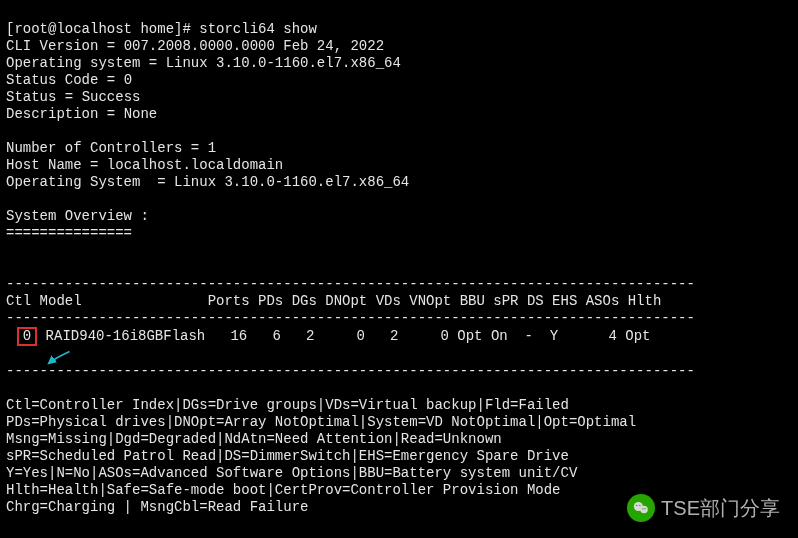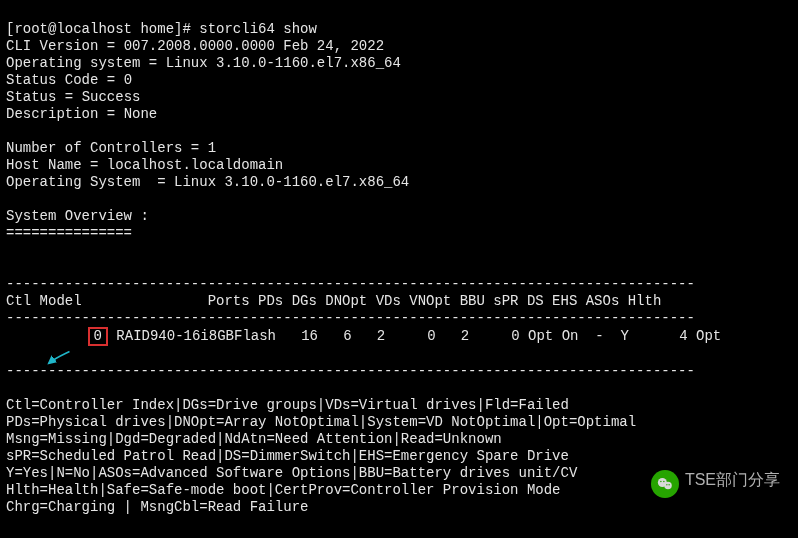--- a/index.html
+++ b/index.html
@@ -32,39 +32,40 @@
     position: absolute;
     left: 44px;
     top: 349px;
     width: 30px;
     height: 20px;
     pointer-events: none;
   }
   .watermark {
     position: absolute;
     right: 18px;
-    bottom: 40px;
+    bottom: 16px;
     display: flex;
+    align-items: center;
     gap: 6px;
     color: #cfcfcf;
     font-family: "Microsoft YaHei","PingFang SC",sans-serif;
-    font-size: 16px;
+    font-size: 20px;
     opacity: 0.85;
   }
   .wm-icon {
     width: 28px;
     height: 28px;
     border-radius: 50%;
     background: #2dc100;
     display: flex;
     align-items: center;
     justify-content: center;
   }
   .wm-icon svg { width: 18px; height: 18px; }
-  .row { display: block; text-align: center; }
+  .row { display: block; }
 </style>
 </head>
 <body>
 
 <div class="terminal">
 <span class="line"><span class="prompt">[root@localhost home]# </span><span>storcli64 show</span></span>
 <span class="line"><span>CLI Version = </span><span>007.2008.0000.0000 Feb 24, 2022</span></span>
 <span class="line"><span>Operating system = </span><span>Linux 3.10.0-1160.el7.x86_64</span></span>
 <span class="line"><span>Status Code = </span><span>0</span></span>
 <span class="line"><span>Status = </span><span>Success</span></span>
@@ -77,25 +78,25 @@
 <span class="line">System Overview :</span>
 <span class="line">===============</span>
 <span class="line"> </span>
 <span class="line"> </span>
 <span class="line">----------------------------------------------------------------------------------</span>
 <span class="line">Ctl Model               Ports PDs DGs DNOpt VDs VNOpt BBU sPR DS EHS ASOs Hlth</span>
 <span class="line">----------------------------------------------------------------------------------</span>
 <span class="line row">  <span class="highlight-box">0</span><span> RAID940-16i8GBFlash   16   6   2     0   2     0 Opt On  -  Y      4 Opt</span></span>
 <span class="line">----------------------------------------------------------------------------------</span>
 <span class="line"> </span>
-<span class="line">Ctl=Controller Index|DGs=Drive groups|VDs=Virtual drives|Fld=Failed</span>
+<span class="line">Ctl=Controller Index|DGs=Drive groups|VDs=Virtual backup|Fld=Failed</span>
 <span class="line">PDs=Physical drives|DNOpt=Array NotOptimal|System=VD NotOptimal|Opt=Optimal</span>
 <span class="line">Msng=Missing|Dgd=Degraded|NdAtn=Need Attention|Read=Unknown</span>
 <span class="line">sPR=Scheduled Patrol Read|DS=DimmerSwitch|EHS=Emergency Spare Drive</span>
-<span class="line">Y=Yes|N=No|ASOs=Advanced Software Options|BBU=Battery drives unit/CV</span>
+<span class="line">Y=Yes|N=No|ASOs=Advanced Software Options|BBU=Battery system unit/CV</span>
 <span class="line">Hlth=Health|Safe=Safe-mode boot|CertProv=Controller Provision Mode</span>
 <span class="line">Chrg=Charging | MsngCbl=Read Failure</span>
 </div>
 
 <svg class="arrow" viewBox="0 0 40 24">
   <defs>
     <marker id="ah" markerWidth="6" markerHeight="6" refX="5" refY="3" orient="auto">
       <path d="M0,0 L6,3 L0,6 Z" fill="#1fb6c9"></path>
     </marker>
   </defs>

